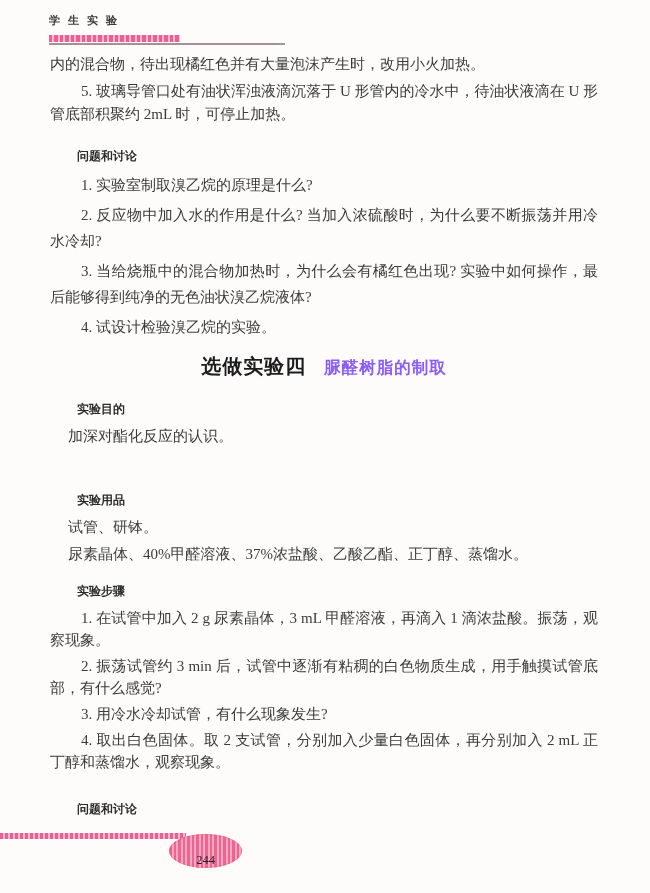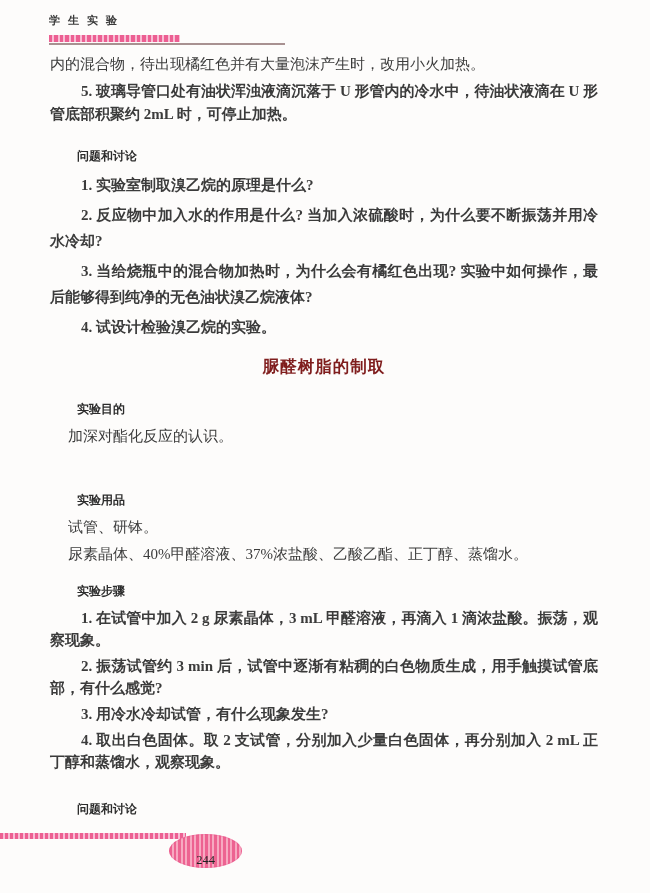--- a/index.html
+++ b/index.html
@@ -29,21 +29,21 @@
     background: repeating-linear-gradient(90deg,
       #ec5f92 0px, #ec5f92 3.5px, #f9bcd4 3.5px, #f9bcd4 5.5px);
   }
 
   
   .column {
     position: absolute; left: 46px; top: 52px; width: 556px;
     font-size: 15px; line-height: 23px; text-align: justify;
   }
   .para { margin: 4px; }
-  .indent2 { text-indent: 31px; font-weight: bold; }
+  .indent2 { text-indent: 31px; }
   .indent1 { padding-left: 18px; }
   .heading {
     font-family: "Liberation Sans", "DejaVu Sans", sans-serif;
     font-weight: bold; font-size: 12px; line-height: 23px;
     color: #2c2c2c; padding-left: 31px; text-align: left;
   }
   .qlist .para { line-height: 26px; }
   .steps .para { line-height: 22px; }
   .dlist .para { line-height: 26px; }
 
@@ -54,21 +54,21 @@
     margin-top: 12px; height: 28px; line-height: 28px;
     display: flex; justify-content: center; align-items: baseline;
     gap: 18px; text-align: center; text-indent: 0;
   }
   .title-main {
     font-size: 20px; font-weight: bold; color: #1c1c1c;
     font-family: "Liberation Serif", "DejaVu Serif", serif;
     letter-spacing: 1px;
   }
   .title-sub {
-    font-size: 16.5px; font-weight: bold; color: #7f1d1d;
+    font-size: 16.5px; font-weight: bold; color: #8b5cf6;
     font-family: "Liberation Sans", "DejaVu Sans", sans-serif;
     letter-spacing: 1px;
   }
 
   .h-purpose   { margin-top: 18px; }
   .h-materials { margin-top: 41px; }
   .h-steps     { margin-top: 14px; }
   .h-discussion2 { margin-top: 25px; }
   .dlist { margin-top: 2px; }
 
@@ -112,20 +112,21 @@
     <div class="heading h-discussion1">问题和讨论</div>
 
     <div class="qlist">
       <p class="para indent2">1. 实验室制取溴乙烷的原理是什么?</p>
       <p class="para indent2">2. 反应物中加入水的作用是什么? 当加入浓硫酸时，为什么要不断振荡并用冷水冷却?</p>
       <p class="para indent2">3. 当给烧瓶中的混合物加热时，为什么会有橘红色出现? 实验中如何操作，最后能够得到纯净的无色油状溴乙烷液体?</p>
       <p class="para indent2">4. 试设计检验溴乙烷的实验。</p>
     </div>
 
     <div class="para exp-title">
+      <span class="title-main">选做实验四</span>
       <span class="title-sub">脲醛树脂的制取</span>
     </div>
 
     <div class="heading h-purpose">实验目的</div>
 
     <p class="para indent1">加深对酯化反应的认识。</p>
 
     <div class="heading h-materials">实验用品</div>
 
     <p class="para indent1">试管、研钵。</p>

